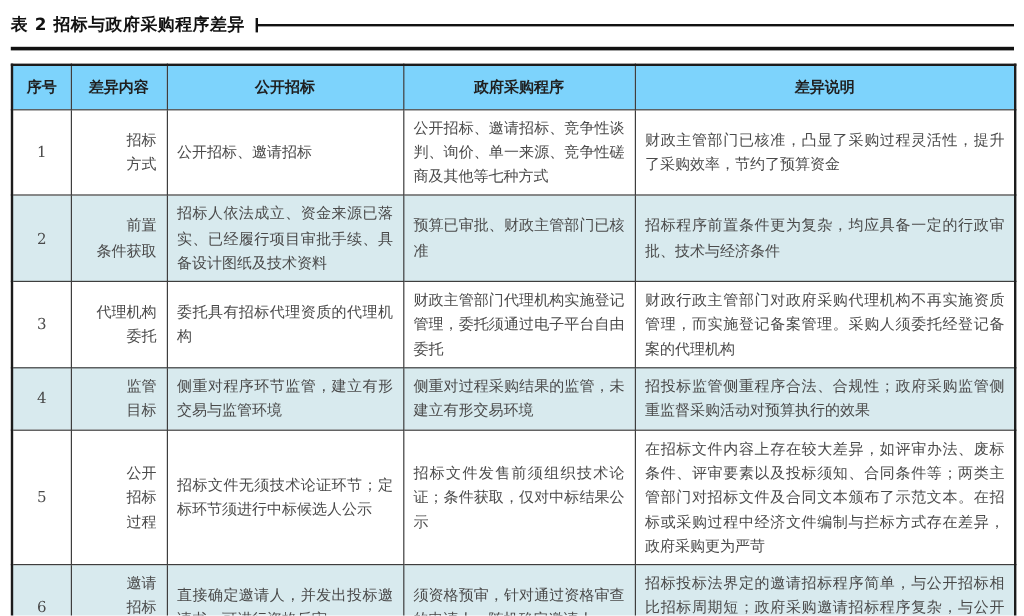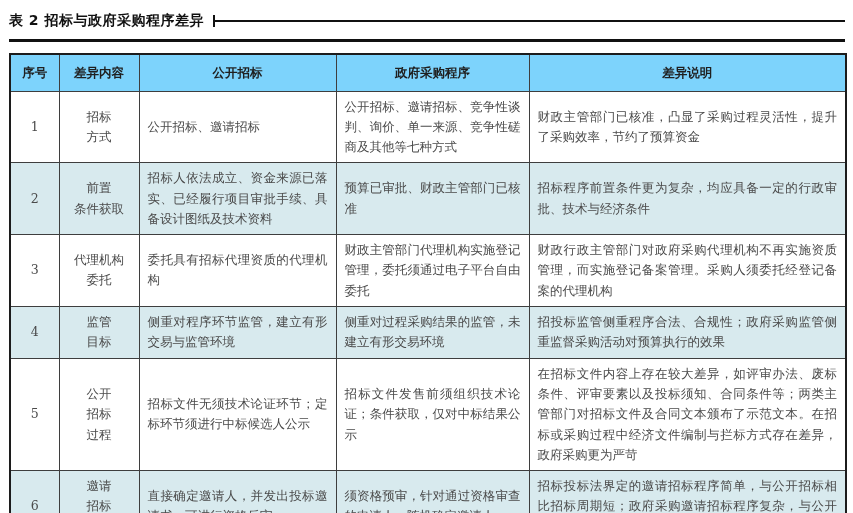--- a/index.html
+++ b/index.html
@@ -63,21 +63,21 @@
   }
   table.diff th {
     background: #7dd3fc;
     color: #1f1f1f;
     font-weight: bold;
     text-align: center;
     height: 37px;
     padding: 4px 4px;
   }
   td.c-no { text-align: center; }
-  td.c-content { text-align: center; white-space: pre-line; }
+  td.c-content { text-align: right; white-space: pre-line; }
   td.c-text { text-align: justify; }
   tr.alt td { background: #d8eaee; }
   tr.r1 td { height: 62px; }
   tr.r2 td { height: 64px; }
   tr.r3 td { height: 66px; }
   tr.r4 td { height: 52px; }
   tr.r5 td { height: 99px; border-radius: 29px; }
   tr.r6 td { height: 67px; }
 </style>
 </head>

